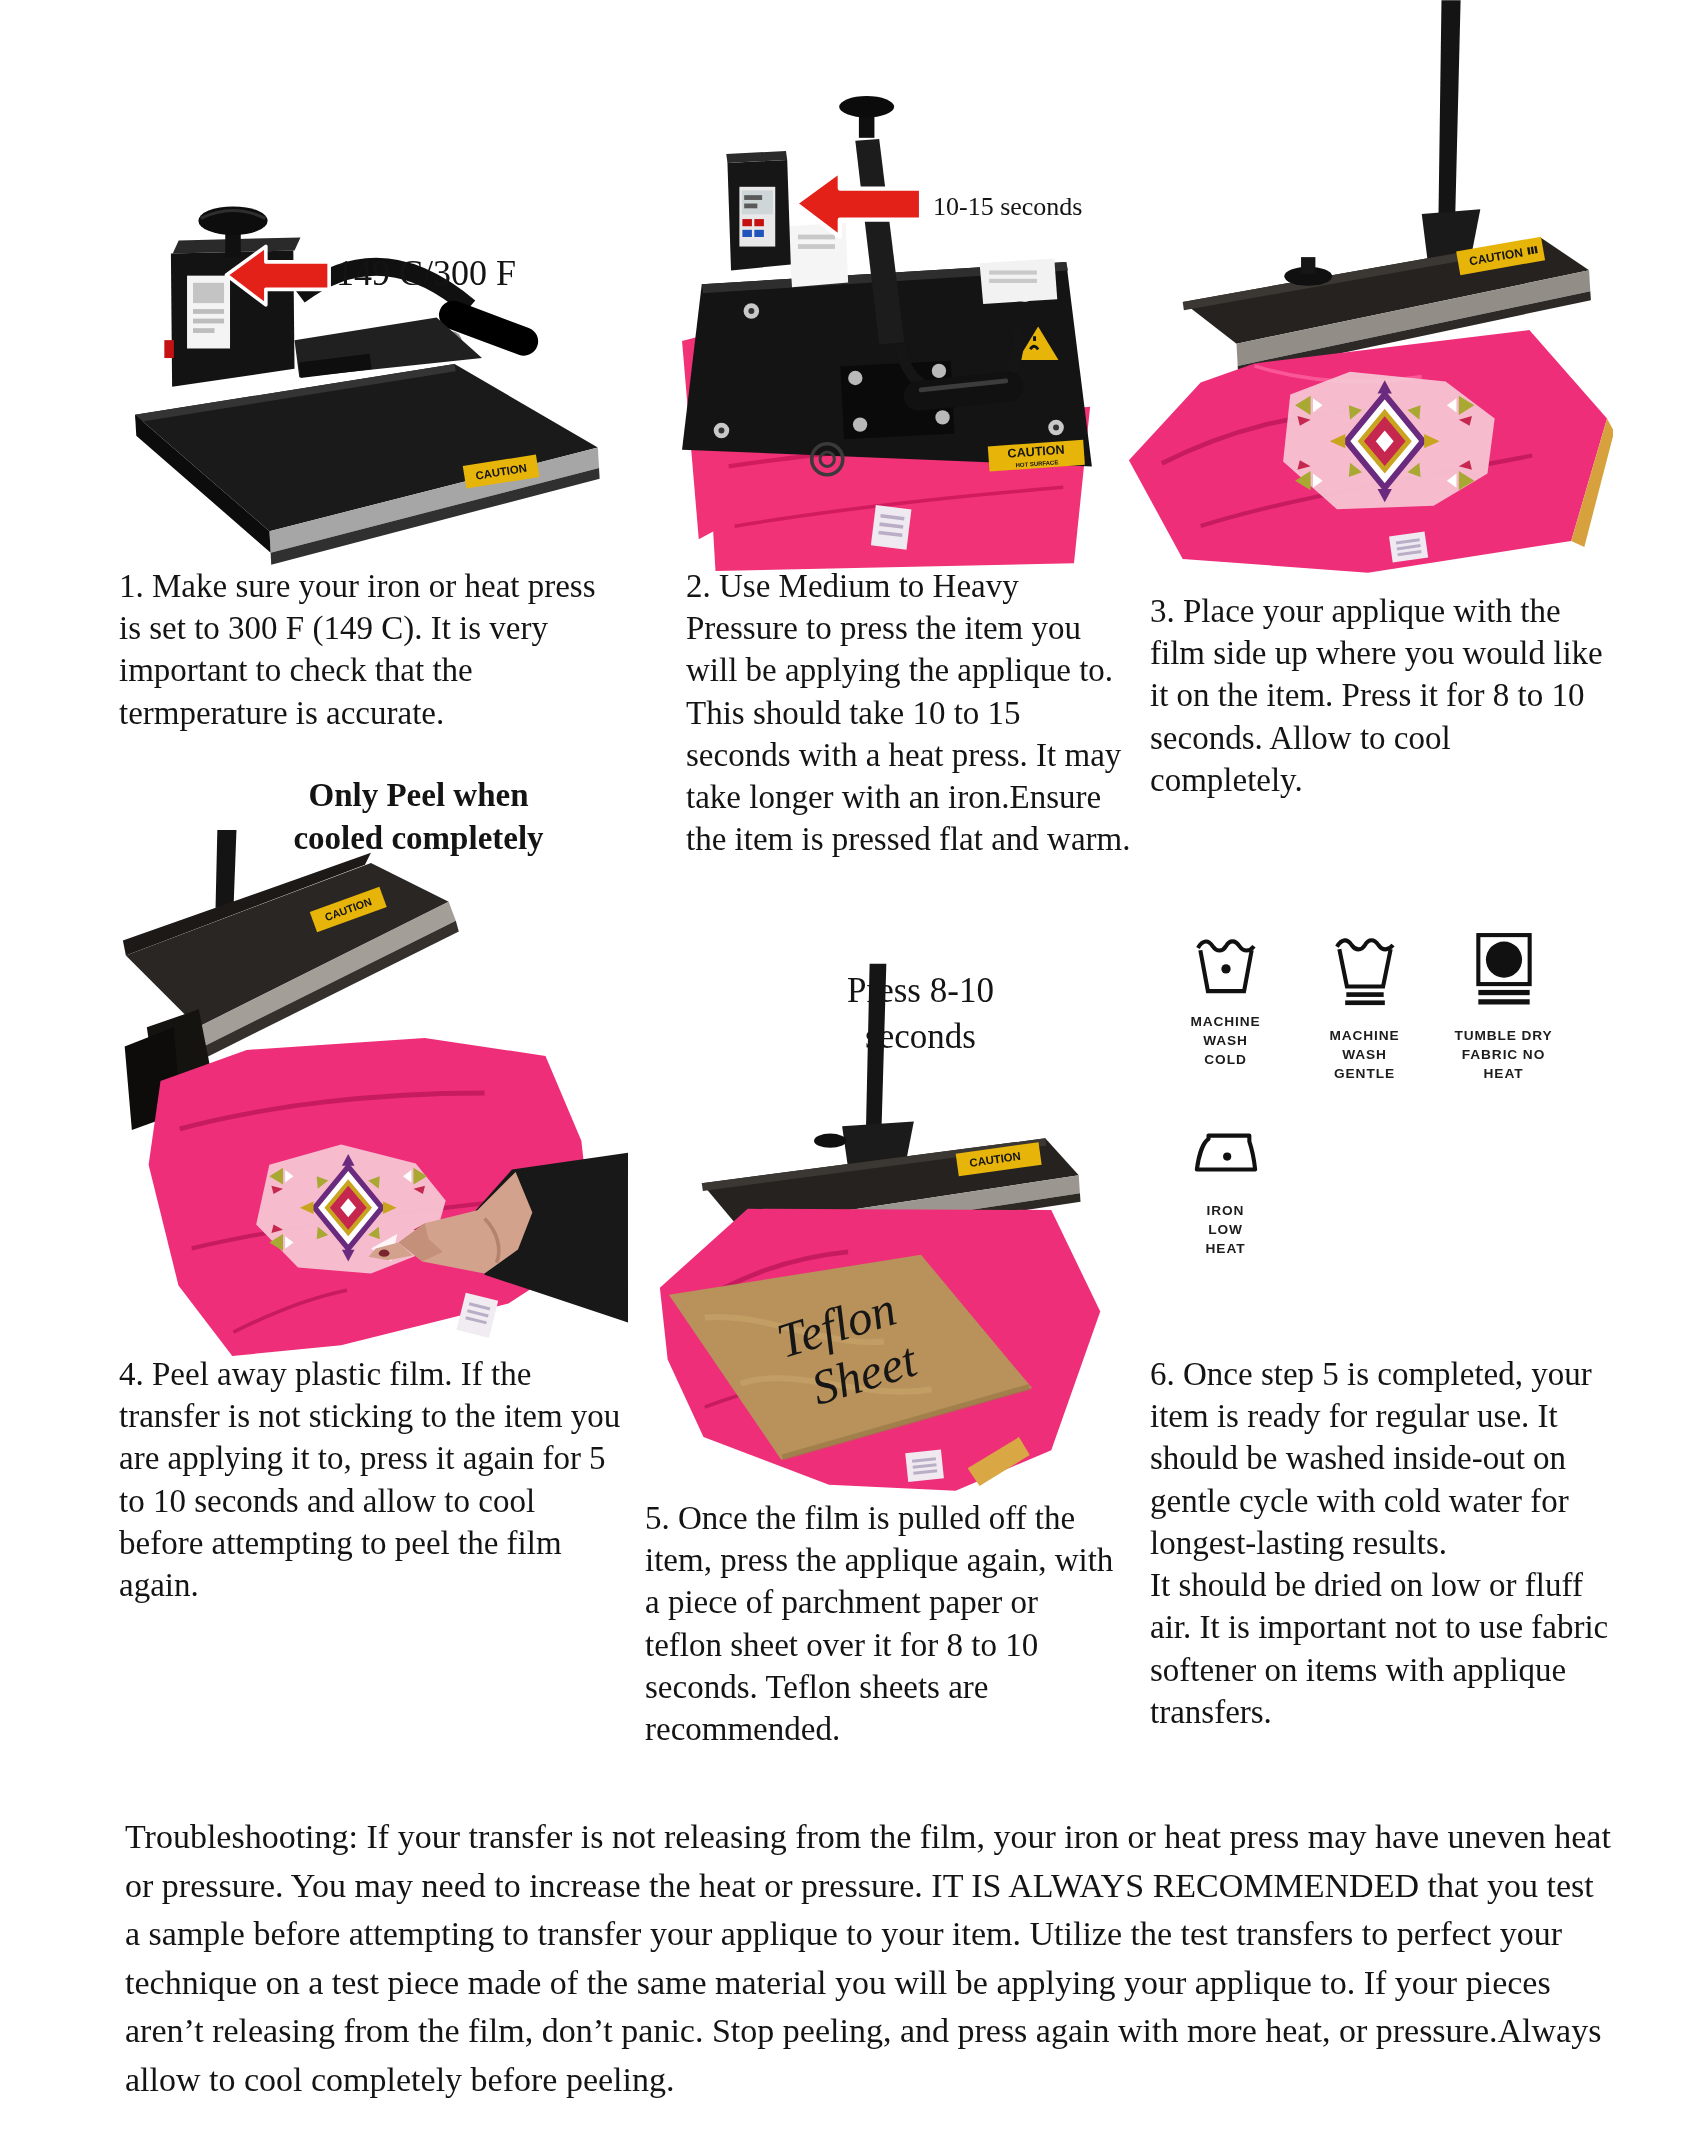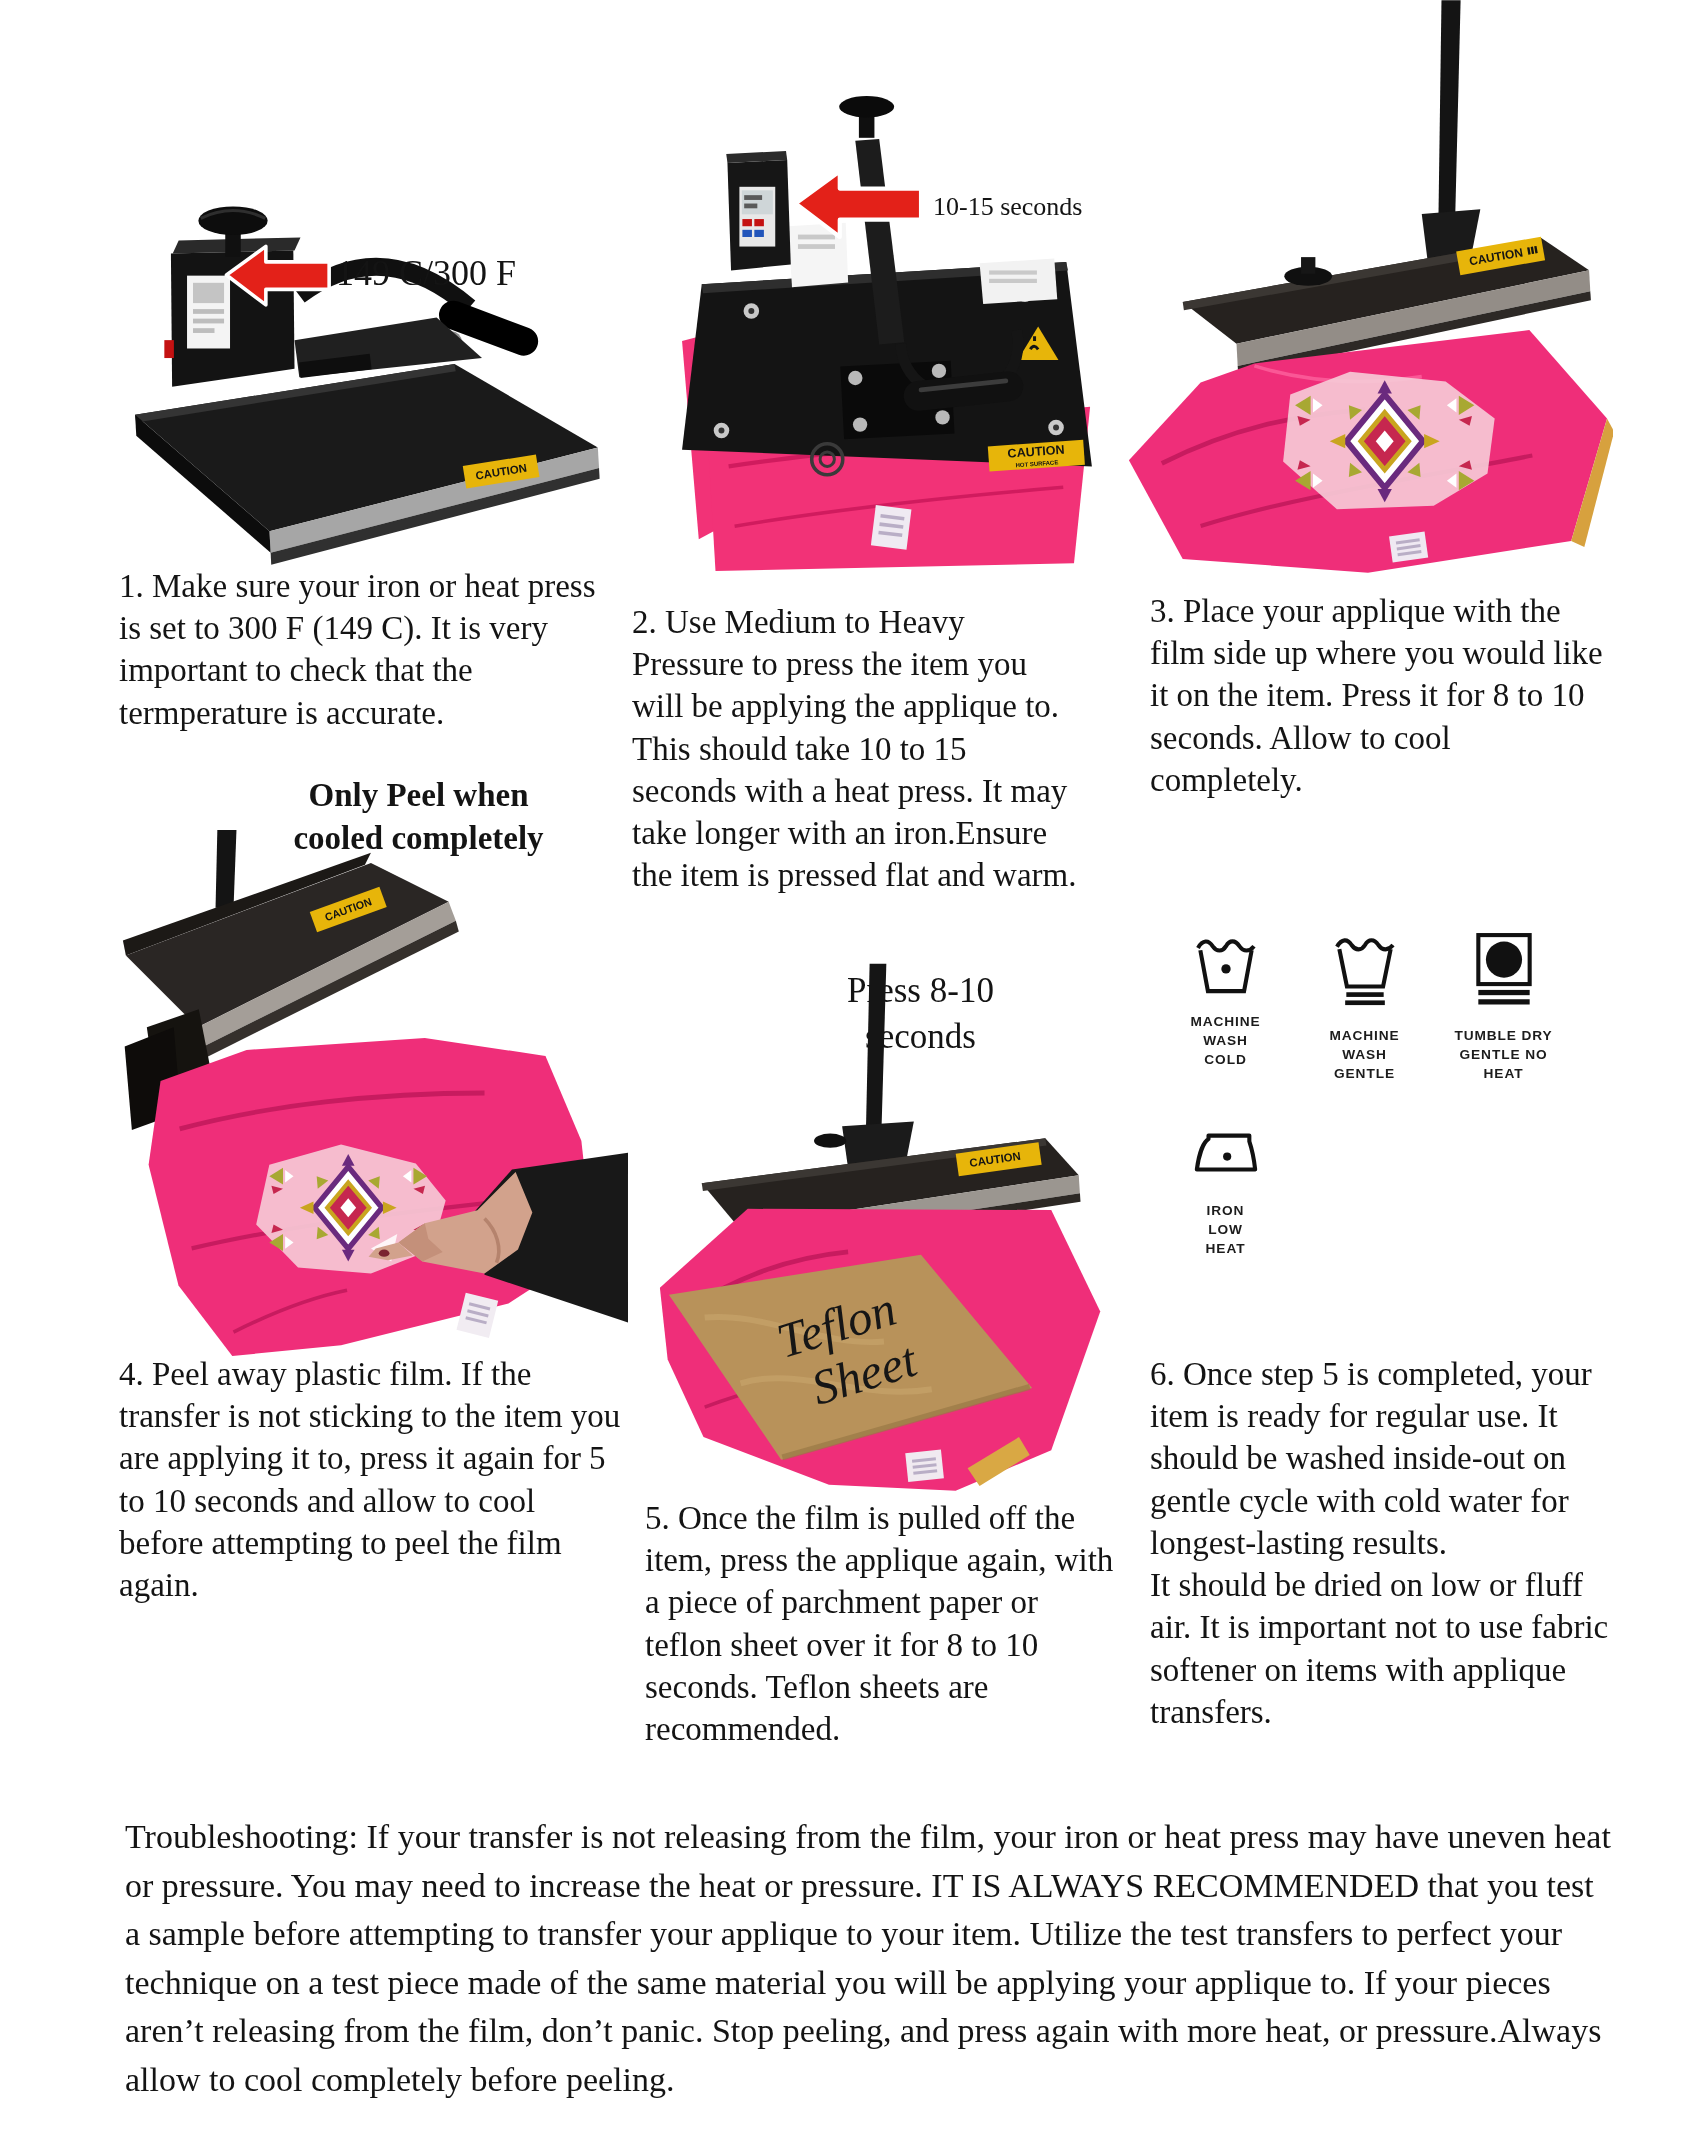--- a/index.html
+++ b/index.html
@@ -147,21 +147,21 @@
       <polygon points="560,300 685,292 690,360 566,368" fill="#f2f2f2"></polygon>
       <rect x="576" y="312" width="80" height="7" fill="#c9c9c9"></rect>
       <rect x="576" y="326" width="80" height="7" fill="#c9c9c9"></rect>
     </g>
 
     <polygon points="252,200 326,146 326,175 462,175 462,227 326,227 326,256" fill="#e32119" stroke="#ffffff" stroke-width="7" stroke-linejoin="round"></polygon>
   </svg>
   <span class="abs annot-small" style="left:288px;top:108px;">10-15 seconds</span>
 </div>
 
-<div class="abs steptext" style="left:632px;top:565px;width:445px;margin-top:36px;">2. Use Medium to Heavy Pressure to press the item you will be applying the applique to. This should take 10 to 15 seconds with a heat press. It may take longer with an iron.Ensure the item is pressed flat and warm.</div>
+<div class="abs steptext" style="left:686px;top:565px;width:445px;">2. Use Medium to Heavy Pressure to press the item you will be applying the applique to. This should take 10 to 15 seconds with a heat press. It may take longer with an iron.Ensure the item is pressed flat and warm.</div>
 
 <div class="fig" style="left:1111px;top:0px;width:502px;height:574px;">
   <svg viewBox="0 0 840 960">
 
     <polygon points="553,0 585,0 576,362 548,360" fill="#141414"></polygon>
     <polygon points="520,358 618,350 602,432 530,438" fill="#1a1a1a"></polygon>
 
     <g>
       <polygon points="120,505 720,398 800,452 210,575" fill="#26221f"></polygon>
       <polygon points="120,505 720,398 722,412 122,519" fill="#3b3733"></polygon>
@@ -389,21 +389,21 @@
 GENTLE</div>
   </div>
   <div class="carecell">
     <svg width="70" height="81" viewBox="0 0 120 138">
       <rect x="16" y="10" width="88" height="84" stroke="#111" stroke-width="7" fill="none"></rect>
       <circle cx="60" cy="52" r="31" fill="#111"></circle>
       <rect x="16" y="104" width="88" height="9" fill="#111"></rect>
       <rect x="16" y="120" width="88" height="9" fill="#111"></rect>
     </svg>
     <div class="carelabel">TUMBLE DRY
-GENTLE NO
+FABRIC NO
 HEAT</div>
   </div>
   <div class="carecell">
     <svg width="70" height="65" viewBox="0 0 120 110">
       <path d="M30,26 H100 V36 C104,48 108,66 110,84 H10 C13,62 20,38 30,32 Z" stroke="#111" stroke-width="7" fill="none" stroke-linejoin="round"></path>
       <circle cx="62" cy="62" r="7" fill="#111"></circle>
     </svg>
     <div class="carelabel">IRON
 LOW
 HEAT</div>

